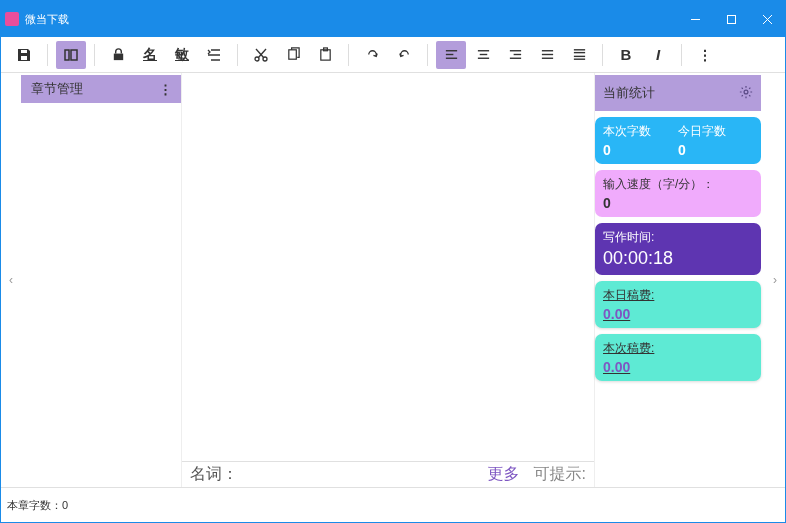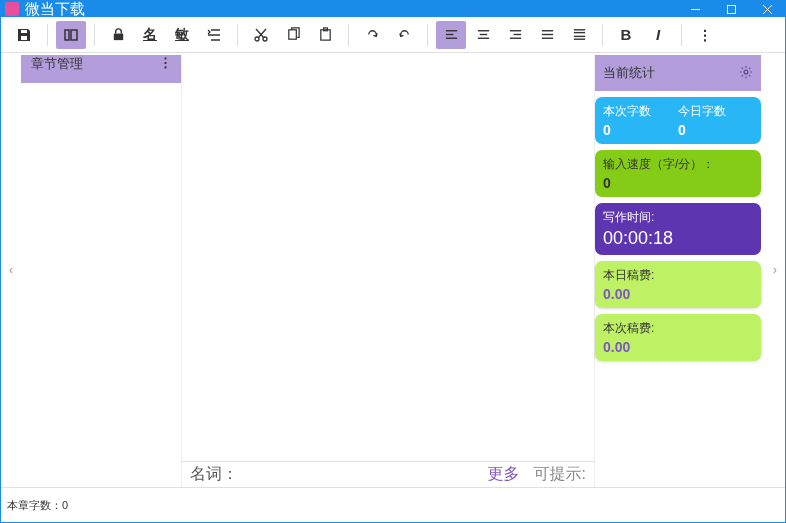--- a/index.html
+++ b/index.html
@@ -1,48 +1,48 @@
 <!DOCTYPE html>
 <html><head>
 <meta charset="utf-8">
 <style>
 * { margin: 0; padding: 0; box-sizing: border-box; font-family: "Microsoft YaHei", sans-serif; }
 body { width: 786px; height: 523px; display: flex; flex-direction: column; border: 1px solid #1a8be8; overflow: hidden; background: #fff; }
-.titlebar { height: 16px; background: #1a8be8; display: flex; align-items: center; padding: 0 0 0 4px; color: #fff; font-size: 15px; }
+.titlebar { height: 36px; background: #1a8be8; display: flex; align-items: center; padding: 0 0 0 4px; color: #fff; font-size: 11px; }
 .titlebar .icon { width: 14px; height: 14px; background: #e94e9c; margin-right: 6px; border-radius: 2px; }
 .titlebar .spacer { flex: 1; }
 .titlebar .winbtn { width: 36px; height: 24px; display: flex; align-items: center; justify-content: center; color: #fff; cursor: pointer; }
 .titlebar .winbtn svg { width: 11px; height: 11px; }
 .toolbar { height: 36px; border-bottom: 1px solid #e0e0e0; display: flex; align-items: center; padding: 0 8px; gap: 2px; }
 .tbtn { width: 30px; height: 28px; display: flex; align-items: center; justify-content: center; cursor: pointer; border-radius: 2px; color: #333; font-size: 14px; font-weight: bold; }
 .tbtn.active { background: #b39ddb; }
 .tsep { width: 1px; height: 22px; background: #ddd; margin: 0 6px; }
 .main { flex: 1; display: flex; overflow: hidden; }
 .leftarrow, .rightarrow { width: 20px; display: flex; align-items: center; justify-content: center; color: #999; cursor: pointer; font-size: 12px; }
 .sidebar { width: 160px; padding: 2px 0 0 0; }
-.side-head { height: 28px; background: #b39ddb; display: flex; justify-content: space-between; padding: 0 10px; font-size: 13px; color: #333; }
+.side-head { height: 28px; background: #b39ddb; display: flex; align-items: center; justify-content: space-between; padding: 0 10px; font-size: 13px; color: #333; }
 .side-head .dots { font-weight: bold; letter-spacing: -1px; }
 .editor-wrap { flex: 1; display: flex; flex-direction: column; border-left: 1px solid #eee; border-right: 1px solid #eee; }
 .editor { flex: 1; background: #fff; }
 .bottombar { height: 26px; border-top: 1px solid #e0e0e0; display: flex; align-items: center; padding: 0 8px; font-size: 16px; color: #555; }
 .bottombar .sp { flex: 1; }
 .bottombar .link { color: #7e57c2; cursor: pointer; margin-right: 14px; }
 .bottombar .hint { color: #888; }
 .rightpanel { width: 170px; padding: 2px 4px 0 0; display: flex; flex-direction: column; gap: 6px; }
 .panel-head { height: 36px; background: #b39ddb; display: flex; align-items: center; justify-content: space-between; padding: 0 8px; font-size: 13px; color: #333; }
 .panel-head .gear { cursor: pointer; }
 .card { border-radius: 7px; padding: 6px 8px; font-size: 12px; }
 .card.blue { background: #29b6f6; color: #fff; display: flex; }
 .card.blue .col { flex: 1; }
 .card.blue .val { font-size: 14px; font-weight: bold; margin-top: 2px; }
-.card.lav { background: #84cc16; color: #333; }
+.card.lav { background: #f0abfc; color: #333; }
 .card.lav .val { font-size: 14px; font-weight: bold; margin-top: 2px; }
 .card.purple { background: #5e35b1; color: #fff; }
 .card.purple .val { font-size: 18px; margin-top: 2px; }
-.card.white { background: #bef264; box-shadow: 0 1px 3px rgba(0,0,0,.15); color: #333; }
+.card.white { background: #5eead4; box-shadow: 0 1px 3px rgba(0,0,0,.15); color: #333; text-decoration: underline; }
 .card.white .val { font-size: 14px; font-weight: bold; color: #7e57c2; margin-top: 2px; }
 .statusbar { height: 18px; border-top: 1px solid #e0e0e0; font-size: 11px; color: #333; padding: 17px 6px; display: flex; align-items: center; }
 .italic { font-style: italic; }
 </style>
 </head>
 <body>
 
 <div class="titlebar">
   <div class="icon"></div>
   <span>微当下载</span>

